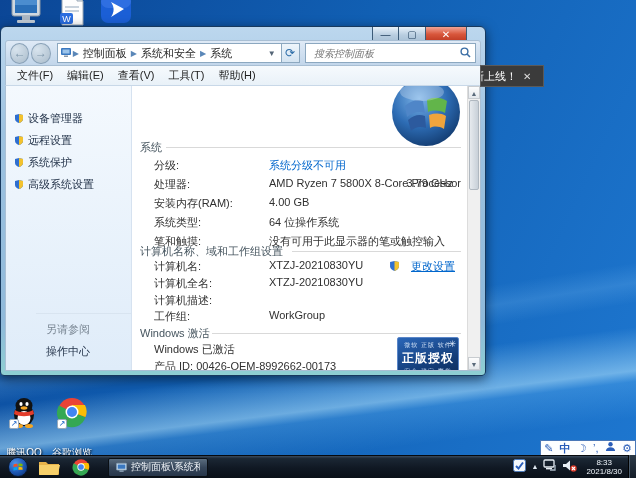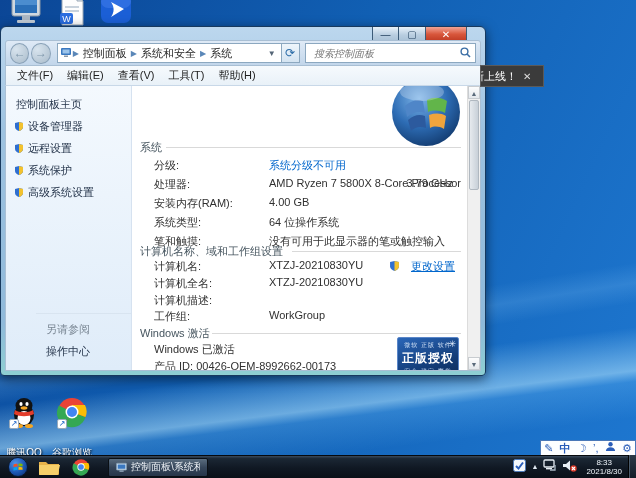--- a/index.html
+++ b/index.html
@@ -236,21 +236,20 @@
       <span class="menu-item">文件(F)</span>
       <span class="menu-item">编辑(E)</span>
       <span class="menu-item">查看(V)</span>
       <span class="menu-item">工具(T)</span>
       <span class="menu-item">帮助(H)</span>
     </div>
 
     <div class="winbody">
 
       <div class="sidebar">
-        <div class="side-home">控制面板主页</div>
         <div class="side-task">
           <span class="side-shield"><svg width="8" height="9" viewBox="0 0 8 9">
                 <path d="M4 0 L8 1 V5 C8 7 6 8.5 4 9 C2 8.5 0 7 0 5 V1 Z" fill="#2f6fd0"></path>
                 <path d="M4 0 L8 1 V5 C8 7 6 8.5 4 9 Z" fill="#f3c22e"></path>
               </svg></span>
           <span>设备管理器</span>
         </div>
         <div class="side-task">
           <span class="side-shield"><svg width="8" height="9" viewBox="0 0 8 9">
                 <path d="M4 0 L8 1 V5 C8 7 6 8.5 4 9 C2 8.5 0 7 0 5 V1 Z" fill="#2f6fd0"></path>

